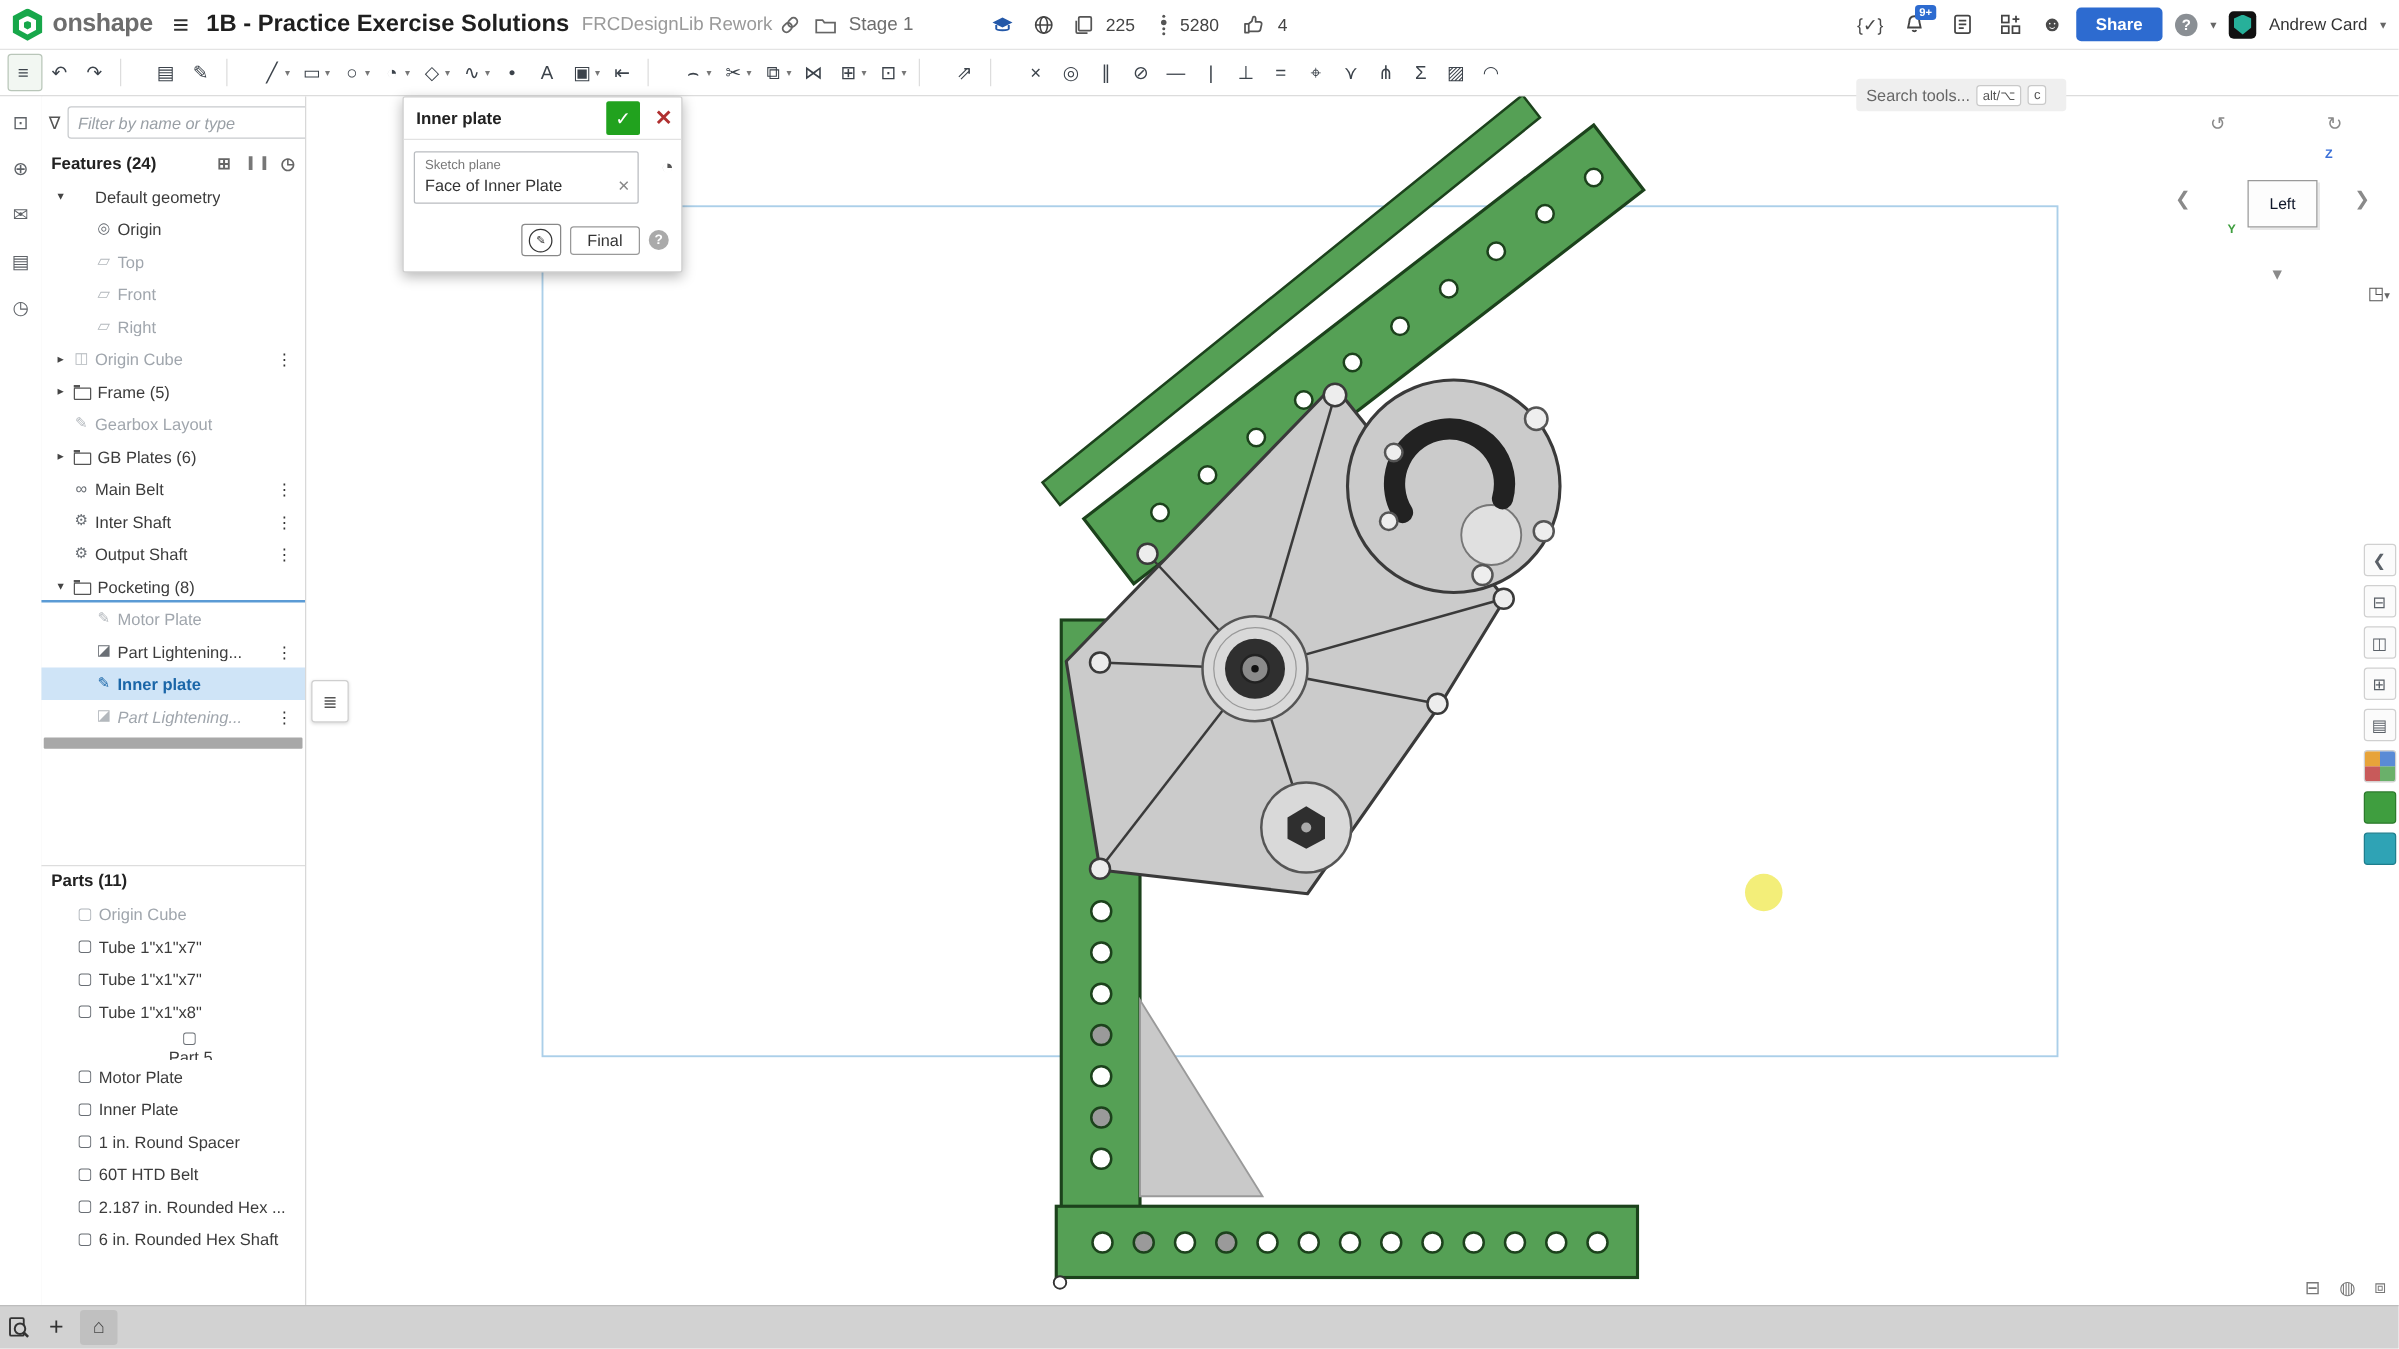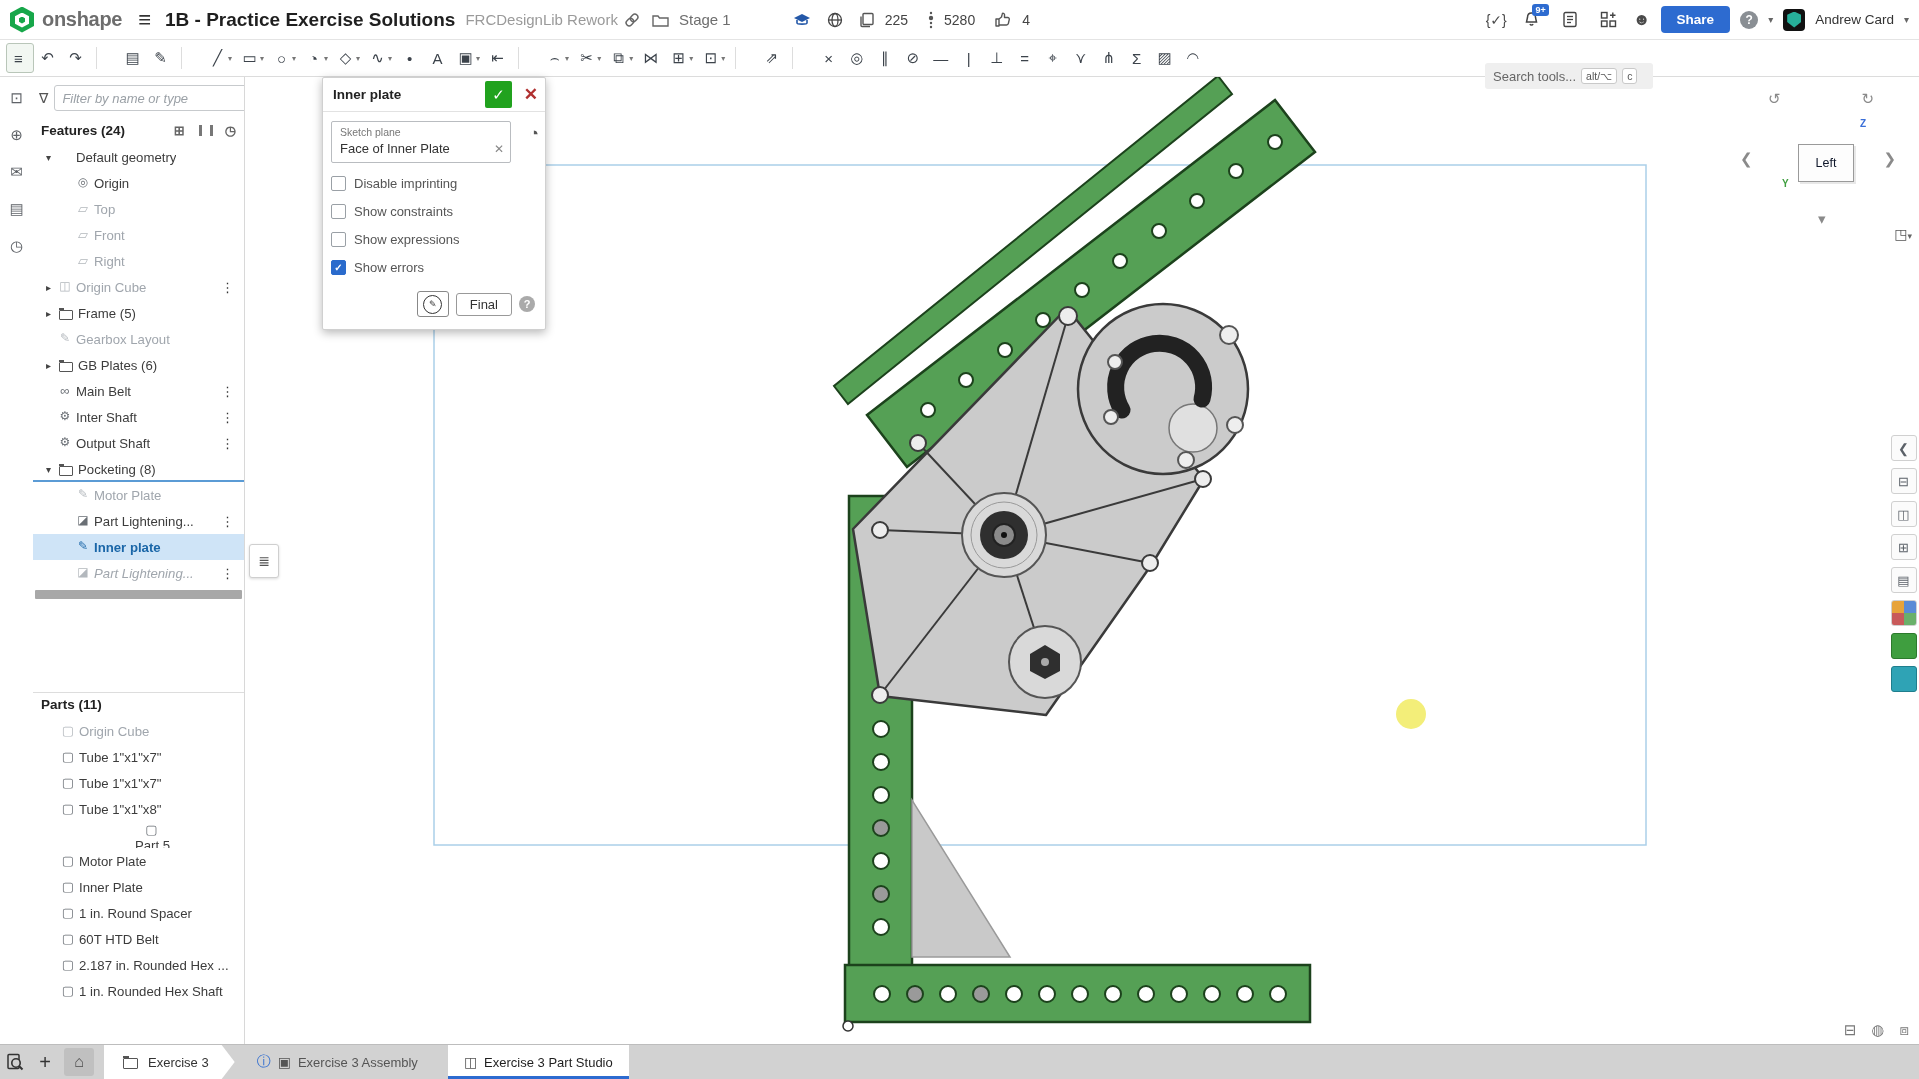--- a/index.html
+++ b/index.html
@@ -722,58 +722,39 @@
       <div class="row" style="padding-left:26px;">
         <span class="item-icon" data-icon="part"></span>
         <span class="lbl">60T HTD Belt</span>
       </div>
       <div class="row" style="padding-left:26px;">
         <span class="item-icon" data-icon="part"></span>
         <span class="lbl">2.187 in. Rounded Hex ...</span>
       </div>
       <div class="row" style="padding-left:26px;">
         <span class="item-icon" data-icon="part"></span>
-        <span class="lbl">1 in. Rounded Hex Shaft</span>
+        <span class="lbl">6 in. Rounded Hex Shaft</span>
       </div>
     </div>
 </div>
 <div id="tree-flyout" class="abs">≣</div>
 
 <div id="dialog" class="abs">
   <div class="dlg-title-row">
     <span class="dlg-title">Inner plate</span>
     <span class="dlg-ok">✓</span>
     <span class="dlg-x">✕</span>
   </div>
   <div class="dlg-body">
     <div class="fld">
       <div class="fld-label">Sketch plane</div>
       <div class="fld-value">Face of Inner Plate</div>
       <span class="fld-clear">✕</span>
     </div>
     <span class="dlg-clock">◔</span>
-    <div>
-
-    <div class="chk-row">
-          <span class="chk-box"></span>
-          <span class="chk-lbl">Disable imprinting</span>
-        </div>
-        <div class="chk-row">
-          <span class="chk-box"></span>
-          <span class="chk-lbl">Show constraints</span>
-        </div>
-        <div class="chk-row">
-          <span class="chk-box"></span>
-          <span class="chk-lbl">Show expressions</span>
-        </div>
-        <div class="chk-row checked">
-          <span class="chk-box"></span>
-          <span class="chk-lbl">Show errors</span>
-        </div>
-      </div>
     <div class="dlg-footer">
       <span class="sketch-preview-btn">
           <i>✎</i>
         </span>
       <button class="final-btn">Final</button>
       <span class="mini-help">?</span>
     </div>
   </div>
 </div>
 
@@ -830,31 +811,13 @@
   <span class="bb-ico">
     <svg class="mini" width="18" height="18" viewBox="0 0 18 18">
         <rect x="2" y="1.5" width="11" height="14" rx="1" fill="none" stroke="#333" stroke-width="1.5"></rect>
         <circle cx="10" cy="10" r="4.2" fill="#d2d2d2" stroke="#333" stroke-width="1.6"></circle>
         <line x1="13" y1="13" x2="16.5" y2="16.5" stroke="#333" stroke-width="2"></line>
       </svg>
   </span>
   <span class="bb-ico bb-plus">+</span>
   <span class="bb-home">⌂</span>
   <span style="width:6px;flex:none;"></span>
-  <div style="display:flex;align-items:stretch;">
-
-  <div class="tab chev">
-
-        <span class="tab-icon" data-icon="folder"></span>
-        <span>Exercise 3</span>
-      </div>
-      <div class="tab">
-        <span class="tab-info">ⓘ</span>
-        <span class="tab-icon" data-icon="assembly"></span>
-        <span>Exercise 3 Assembly</span>
-      </div>
-      <div class="tab active">
-
-        <span class="tab-icon" data-icon="partstudio"></span>
-        <span>Exercise 3 Part Studio</span>
-      </div>
-    </div>
 </div>
 
 </body></html>

